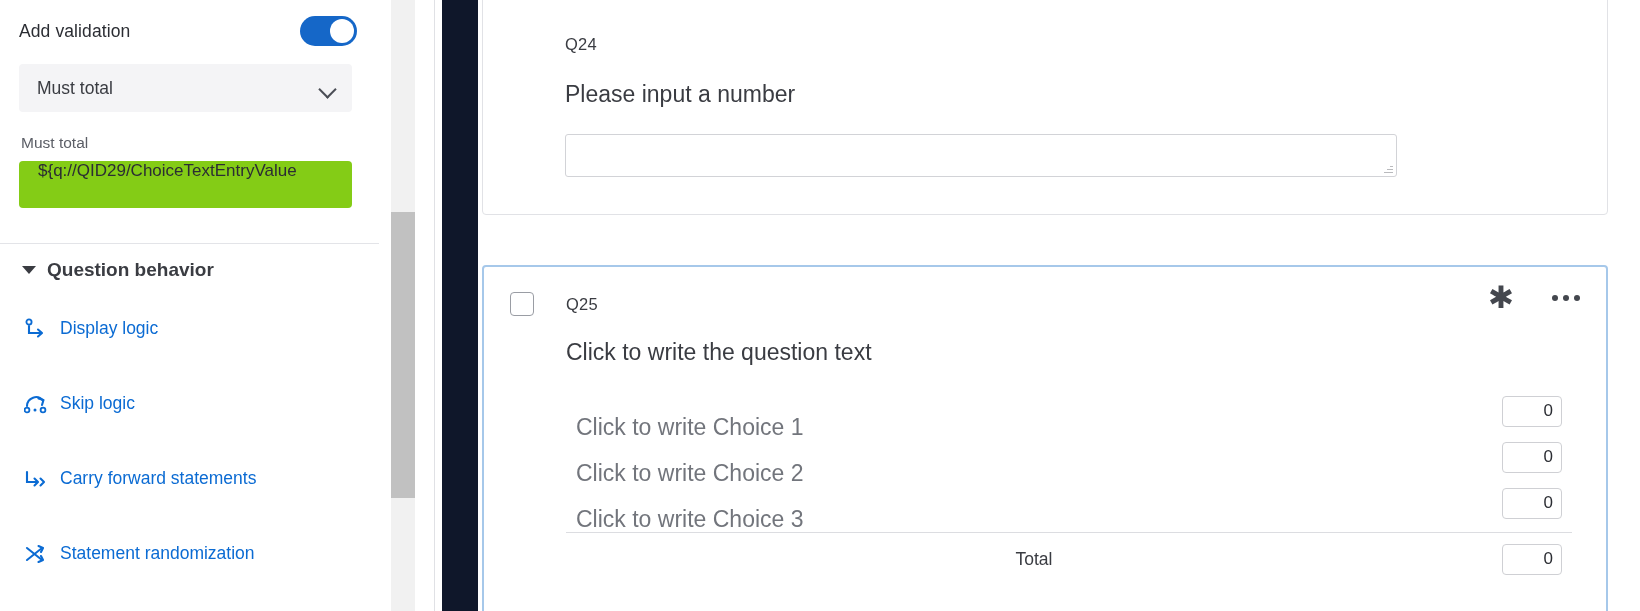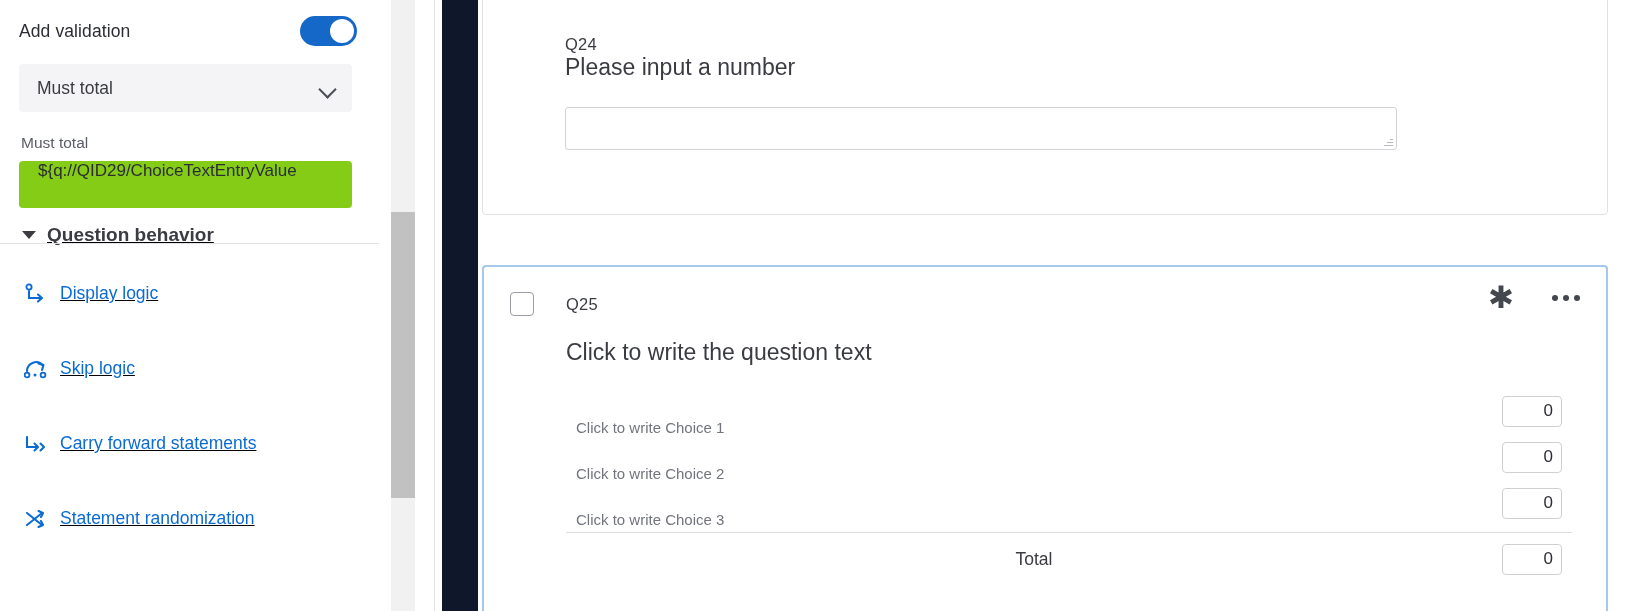--- a/index.html
+++ b/index.html
@@ -73,21 +73,21 @@
   .text-field .value {
     font-size: 17px; color: #2b2d33;
     white-space: nowrap;
   }
 
   .panel-divider {
     position: absolute; left: 0; top: 243px;
     width: 379px; height: 1px; background: #e3e4e8;
   }
 
-  .behavior-section { margin-top: 16px; text-decoration: underline; }
+  .behavior-section { margin-top: 51px; }
   .behavior-header {
     display: flex; align-items: center; gap: 11px;
     padding-left: 3px; margin-bottom: 28px;
   }
   .caret-down {
     width: 0; height: 0;
     border-left: 7px solid transparent;
     border-right: 7px solid transparent;
     border-top: 8px solid #3a3c42;
     flex: 0 0 14px;
@@ -151,20 +151,21 @@
     left: 40px; top: -34px;
     width: 1126px; height: 249px;
     border: 1px solid #e1e2e6;
   }
   .q24-body { padding: 68px 0 0 82px; }
   .q-tag {
     font-size: 16.5px; color: #3a3c42; letter-spacing: .2px;
   }
   .q-text {
     font-size: 23px; color: #3a3c42;
+    margin-top: 27px;
   }
   .q24-input {
     margin-top: 26px;
     width: 832px; height: 43px;
     border: 1px solid #d2d3d7;
     border-radius: 3px;
     background: #ffffff;
     position: relative;
   }
   .resize-grip {
@@ -217,21 +218,21 @@
     padding: 23px 0 0 82px;
   }
 
   .choice-list { margin-top: 22px; }
   .choice-row {
     display: flex; align-items: center;
     height: 46px;
     padding: 0 0 0 92px;
   }
   .choice-label {
-    font-size: 15px; color: #72757c;
+    font-size: 23px; color: #72757c;
     flex: 1 1 auto;
     margin-top: 32px;
   }
   .num-input {
     width: 60px; height: 31px;
     border: 1px solid #cfd0d4;
     border-radius: 4px;
     background: #ffffff;
     display: flex; align-items: center; justify-content: flex-end;
     padding-right: 8px;

